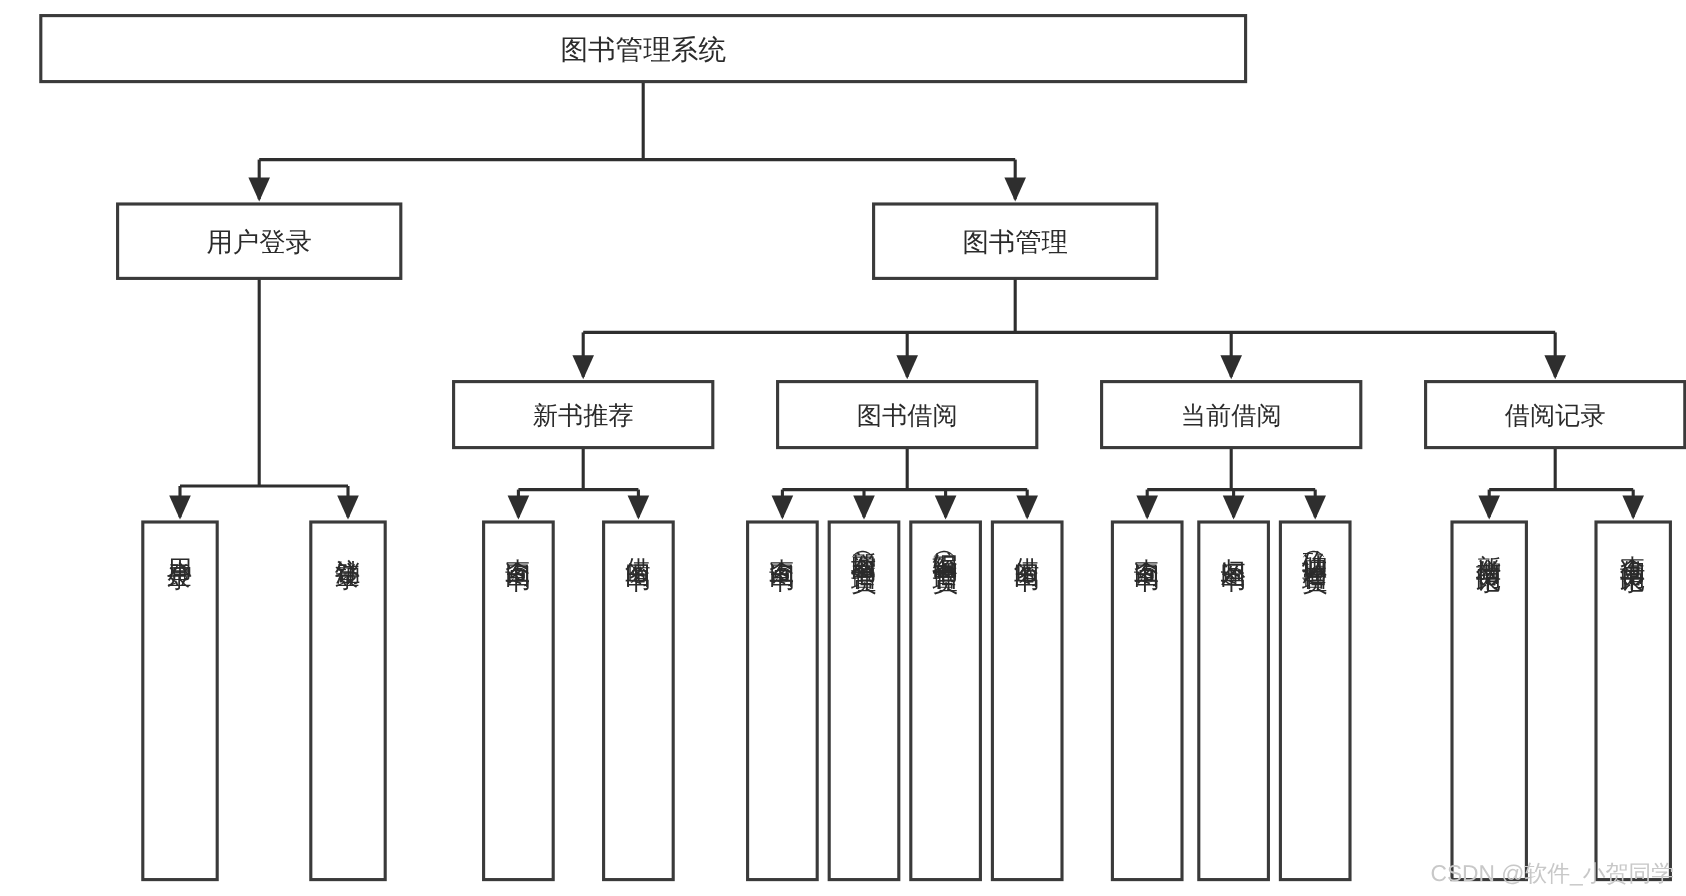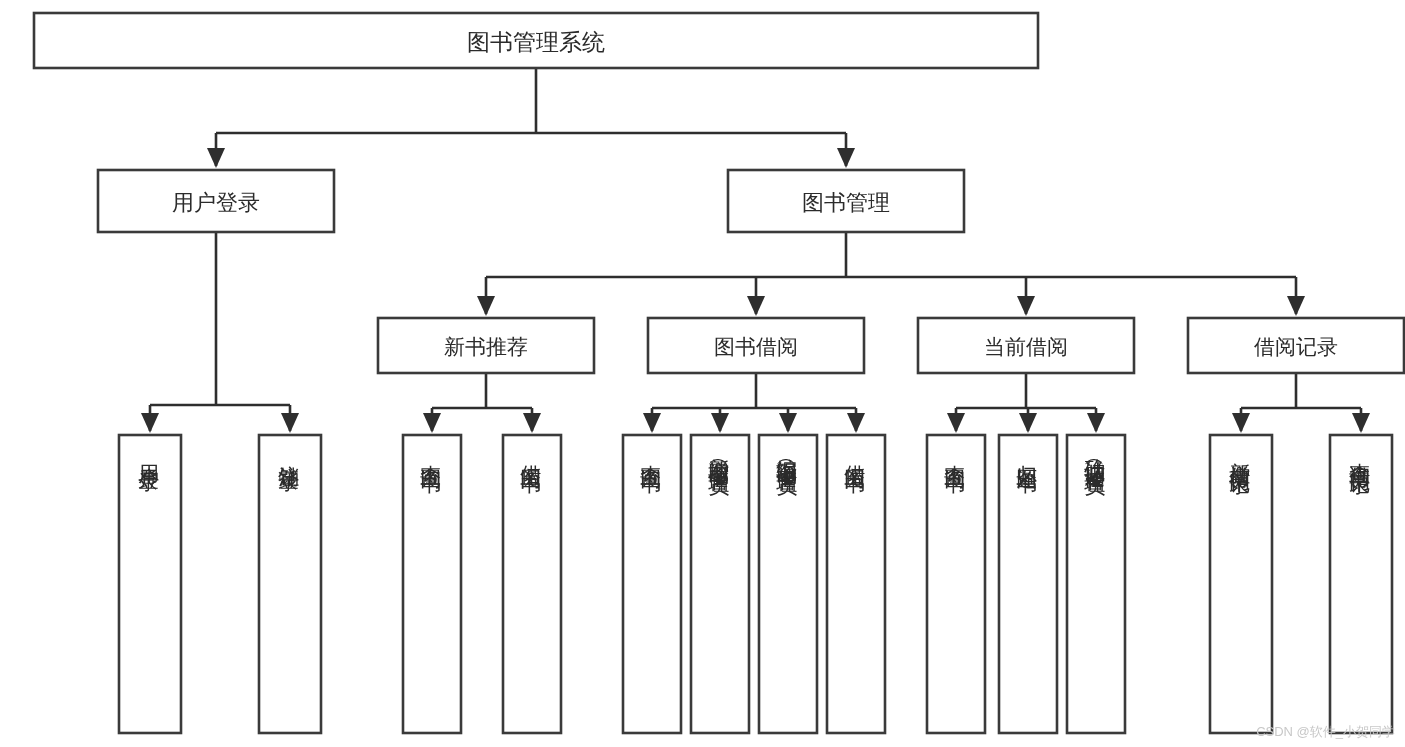--- a/index.html
+++ b/index.html
@@ -51,21 +51,21 @@
   }
   .arrow-head {
     fill: #2e2e2e;
   }
   .watermark {
     position: absolute;
     right: 10px;
     bottom: 6px;
     color: #c8c8c8;
     font-family: "Liberation Sans", sans-serif;
-    font-size: 13px;
+    font-size: 19px;
     white-space: nowrap;
     user-select: none;
   }
 </style>
 </head>
 <body>
 
 <div id="diagram-root">
   <svg id="diagram-svg" width="1405" height="747" viewBox="0 0 1405 747" xmlns="http://www.w3.org/2000/svg">
       <path d="M520,68 L520,133" class="connector"></path>

